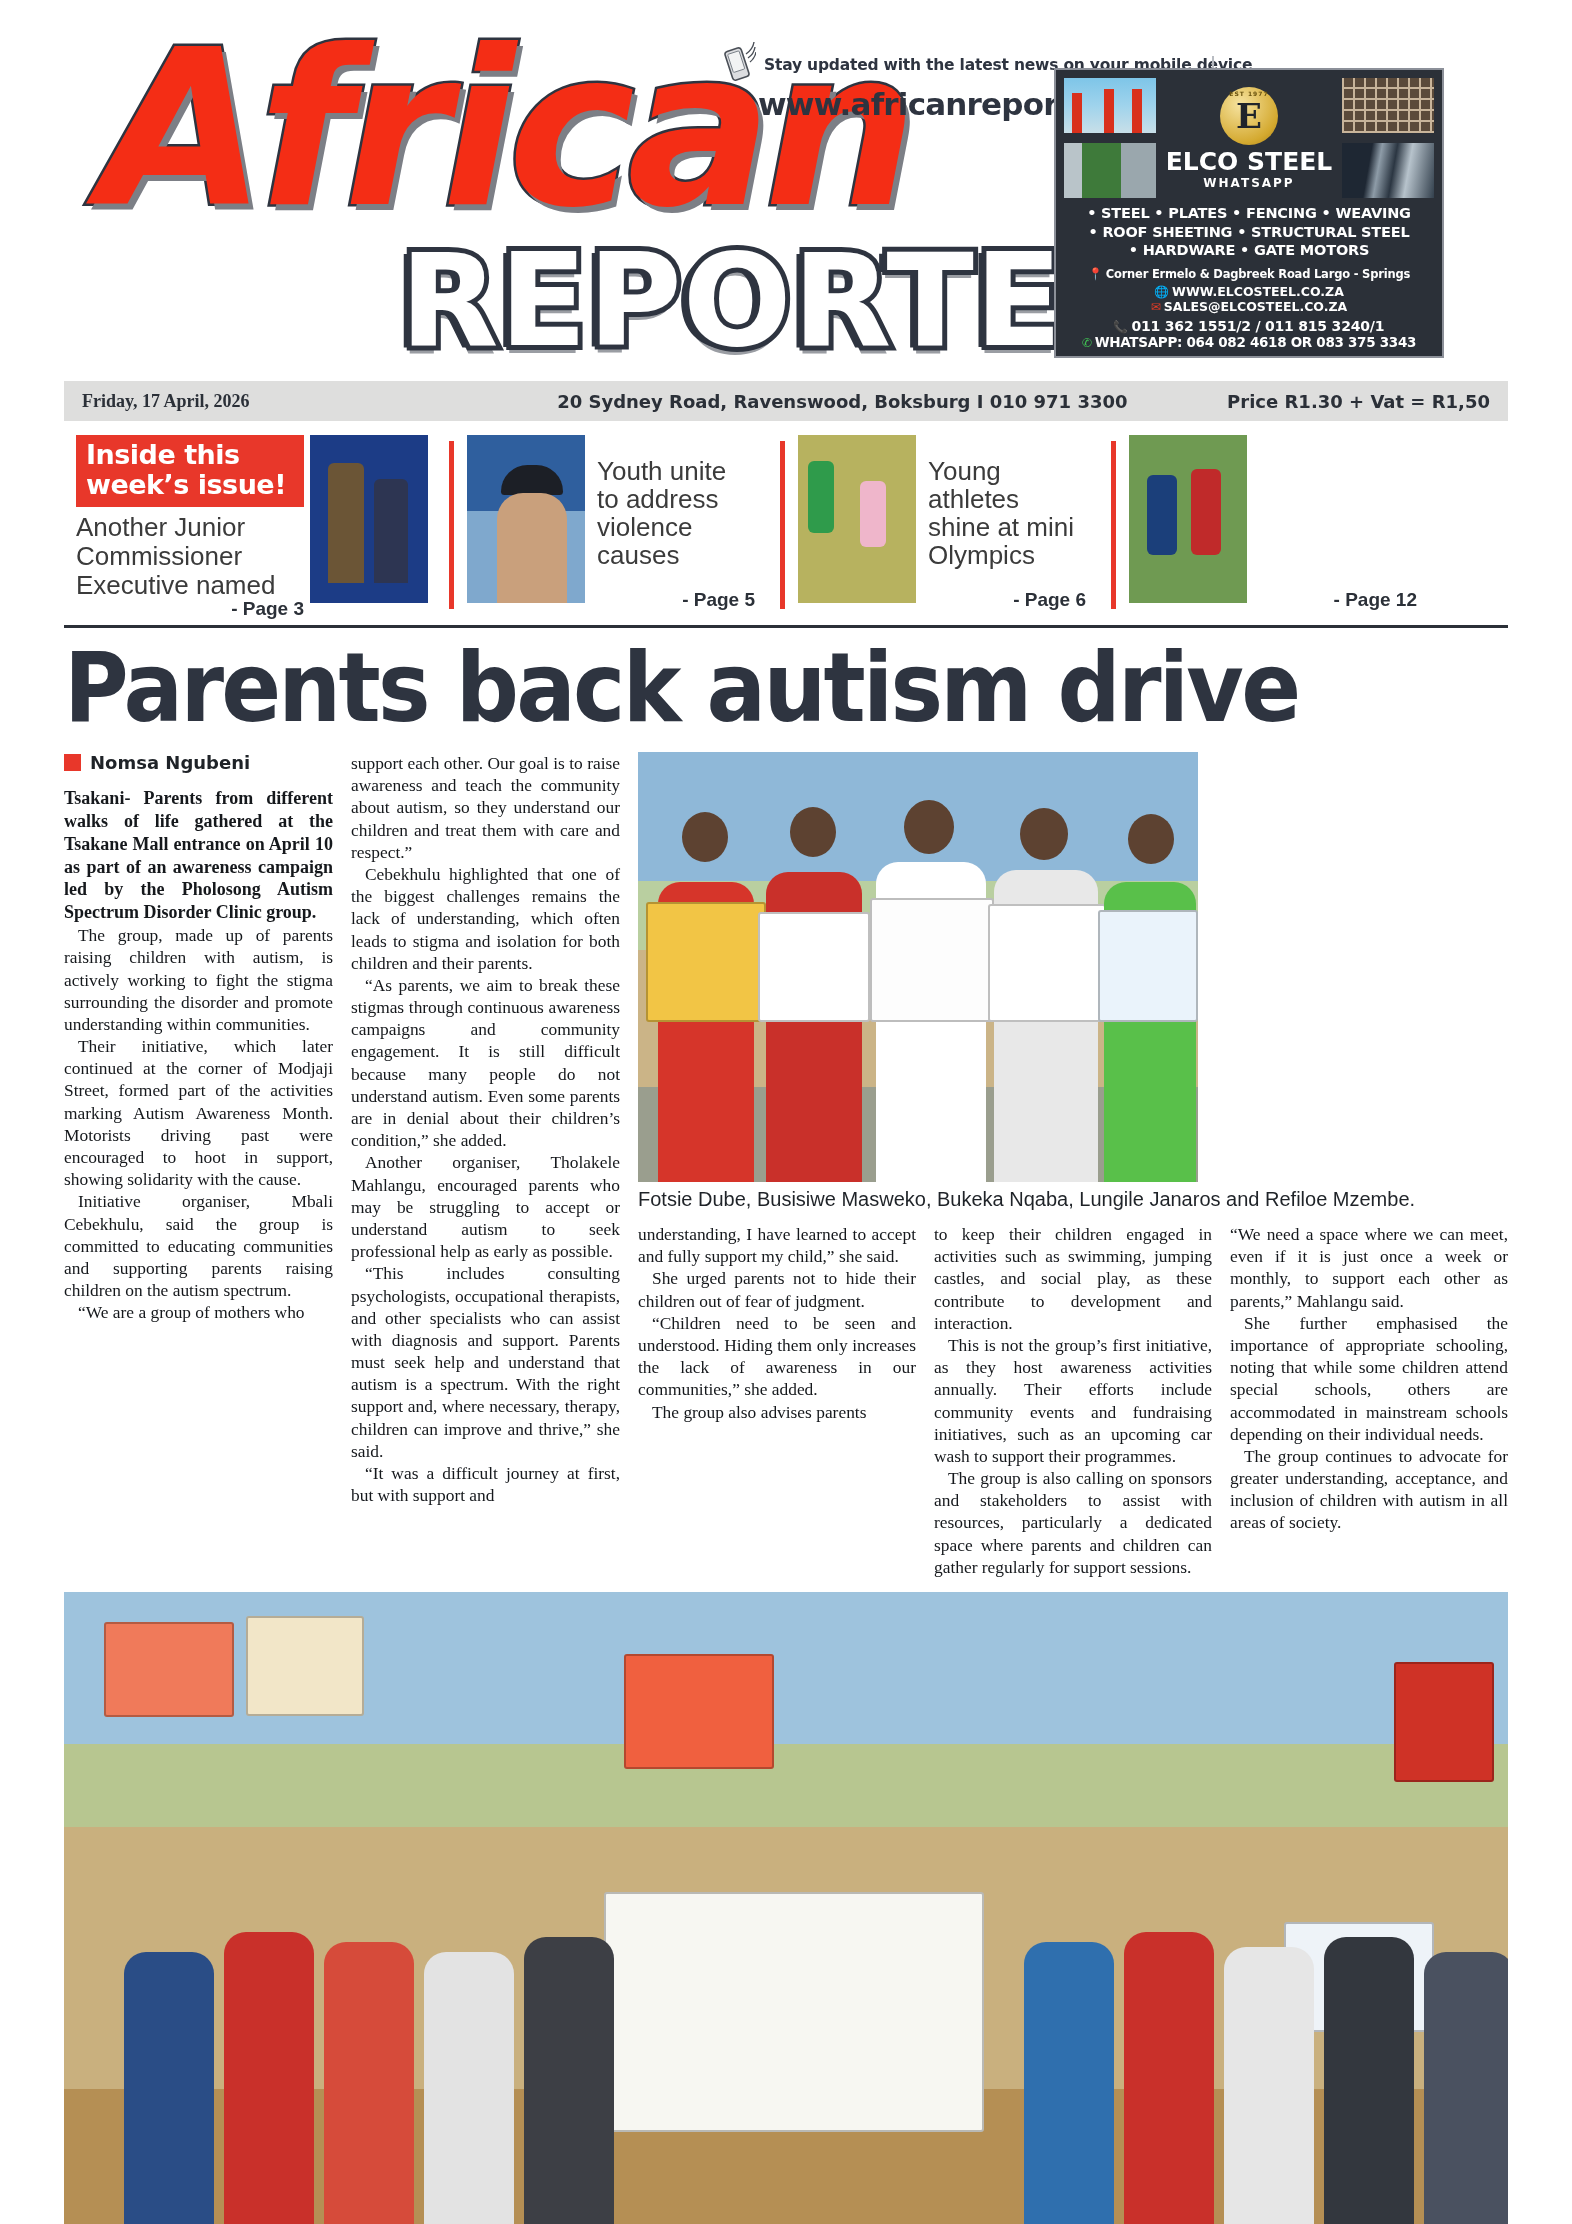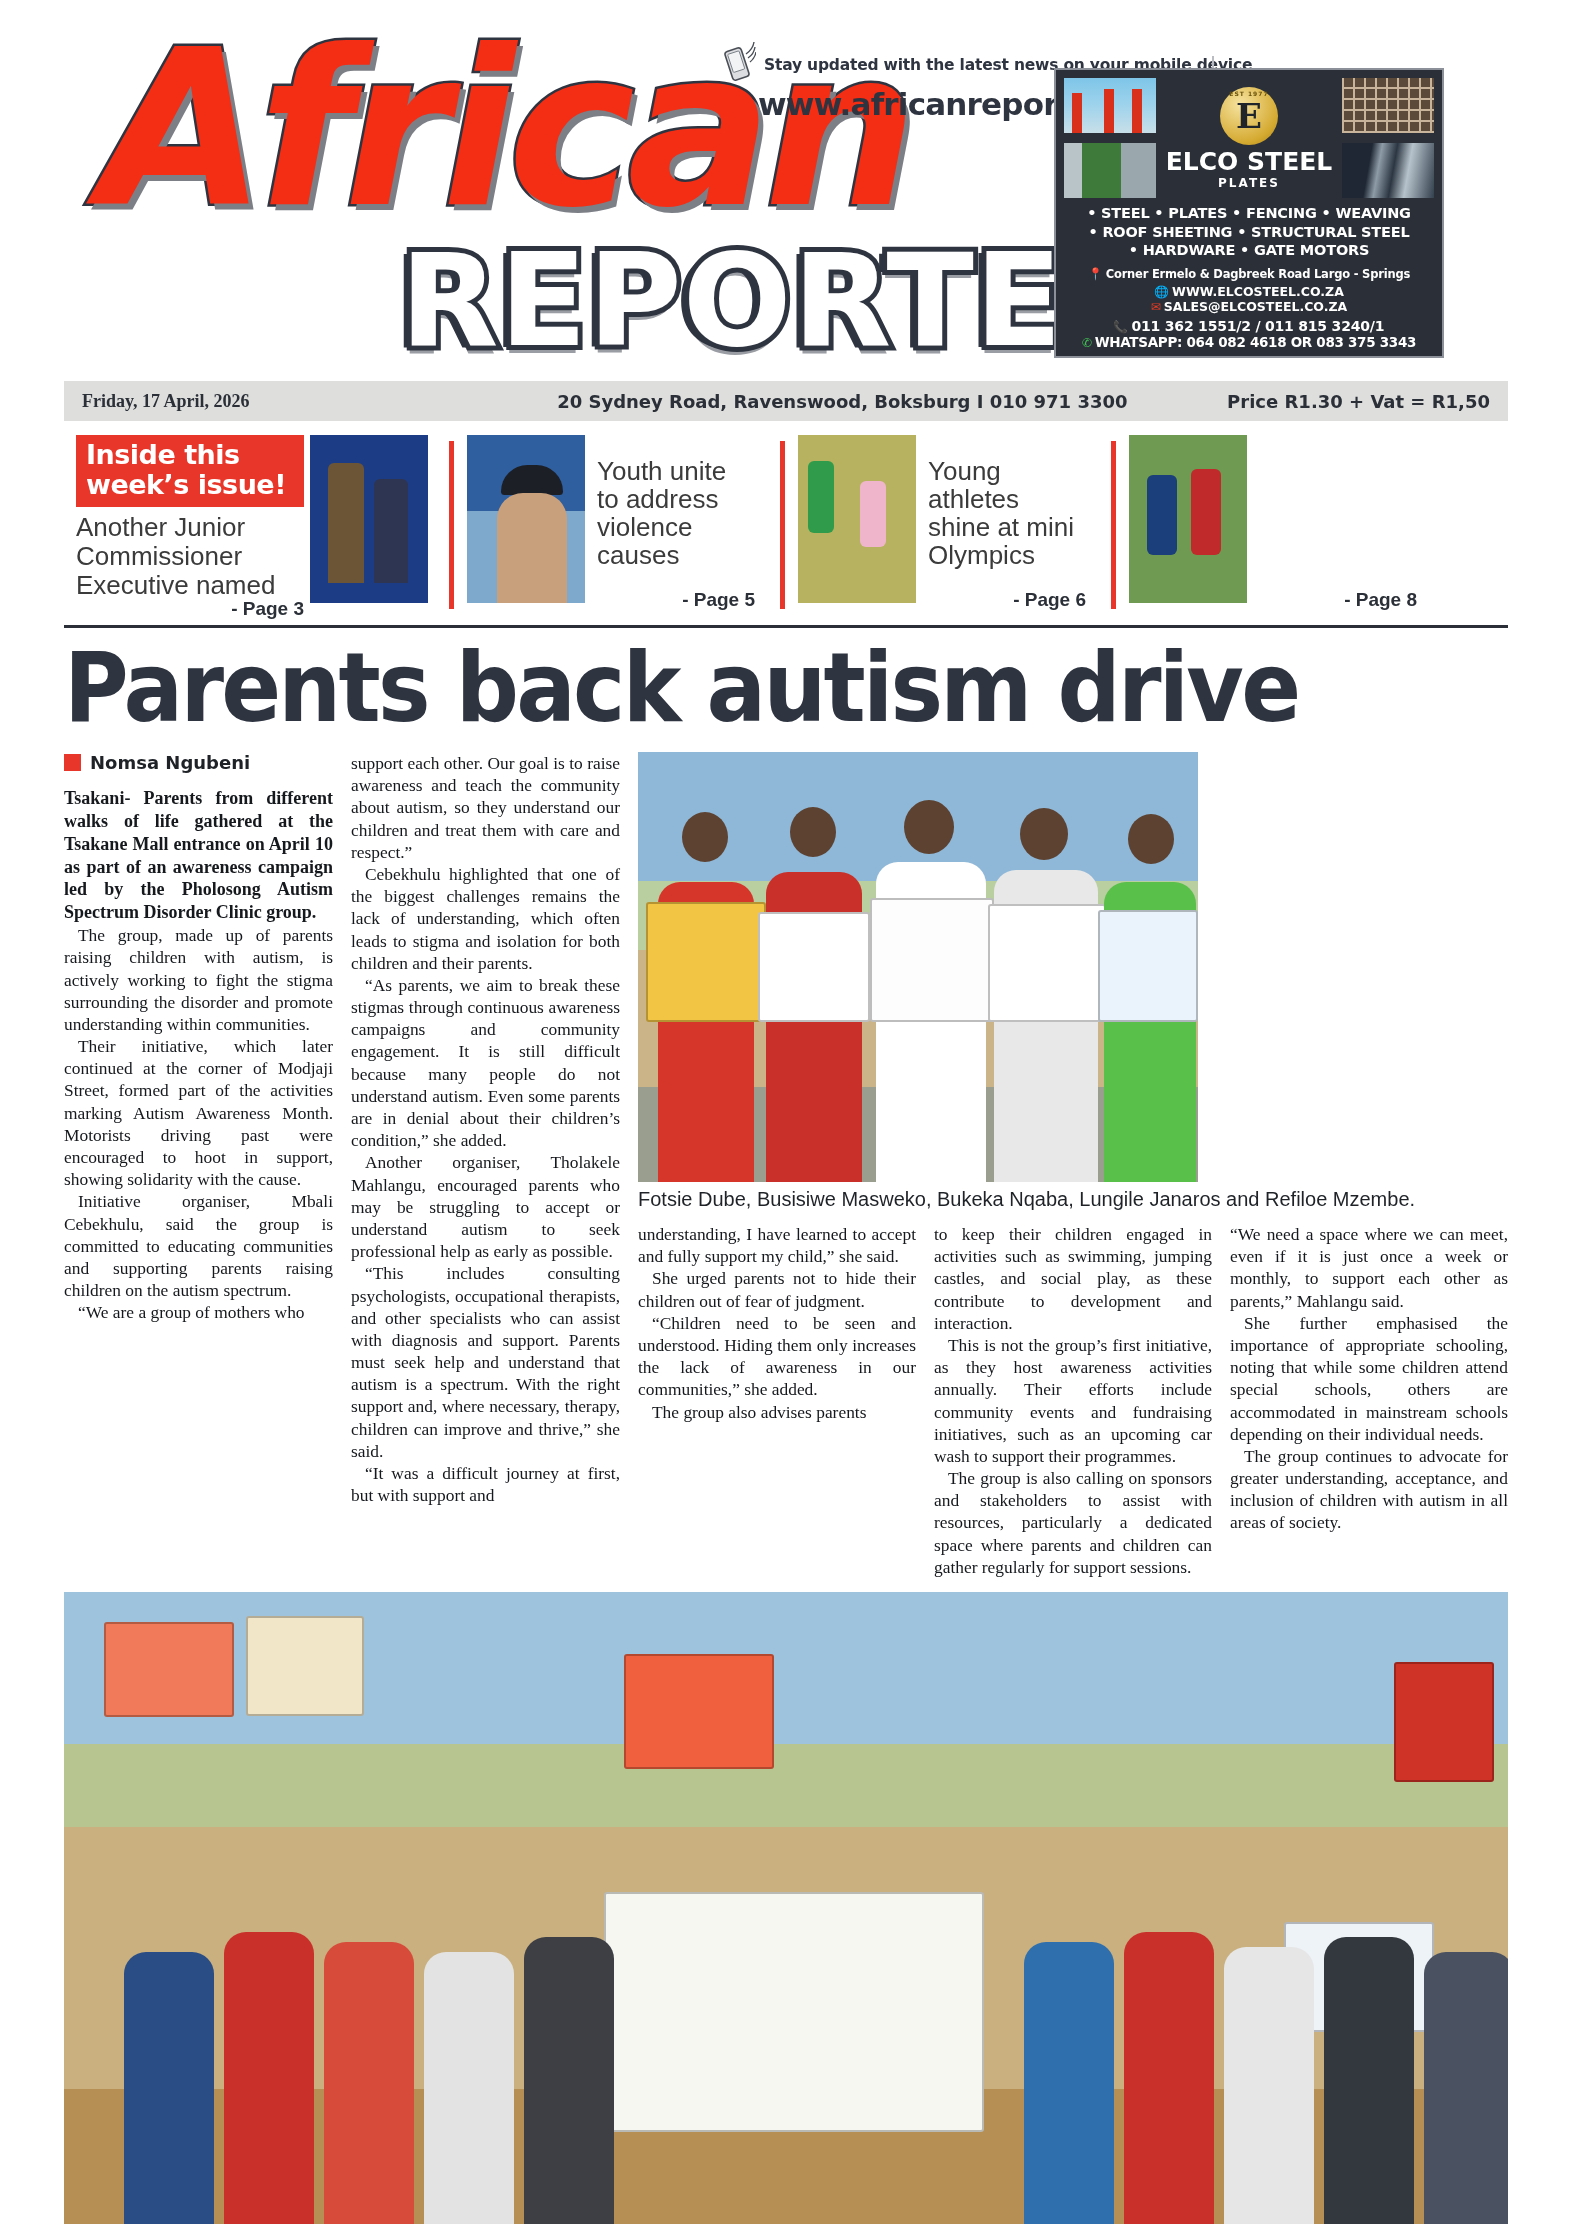--- a/index.html
+++ b/index.html
@@ -247,21 +247,21 @@
         <div class="elco-col">
           <div class="elco-photo ph-spikes"></div>
           <div class="elco-photo ph-fence"></div>
         </div>
         <div class="elco-logo">
           <div class="elco-badge">
             <span class="elco-badge-est">EST 1977</span>
             <span>E</span>
           </div>
           <div class="elco-name">ELCO STEEL</div>
-          <div class="elco-dealers">PLATES</div>
+          <div class="elco-dealers">WHATSAPP</div>
         </div>
         <div class="elco-col">
           <div class="elco-photo ph-mesh"></div>
           <div class="elco-photo ph-bars"></div>
         </div>
       </div>
 
       <div class="elco-services">
         <div>• STEEL • PLATES • FENCING • WEAVING</div>
         <div>• ROOF SHEETING • STRUCTURAL STEEL</div>
@@ -332,21 +332,21 @@
 Olympics</span>
         <span class="teaser-page">- Page 6</span>
       </div>
     </div>
 
     <div class="teaser-sep"></div>
 
     <div class="teaser" style="width:300px;">
       <div class="teaser-img tp4"></div>
       <div class="teaser-text" style="width:170px;">
-        <span class="teaser-page">- Page 8</span>
+        <span class="teaser-page">- Page 12</span>
       </div>
     </div>
   </div>
 
   <div class="rule-top"></div>
   <div class="headline">Parents back autism drive</div>
 
   <div class="article">
 
     <div class="top-row">

